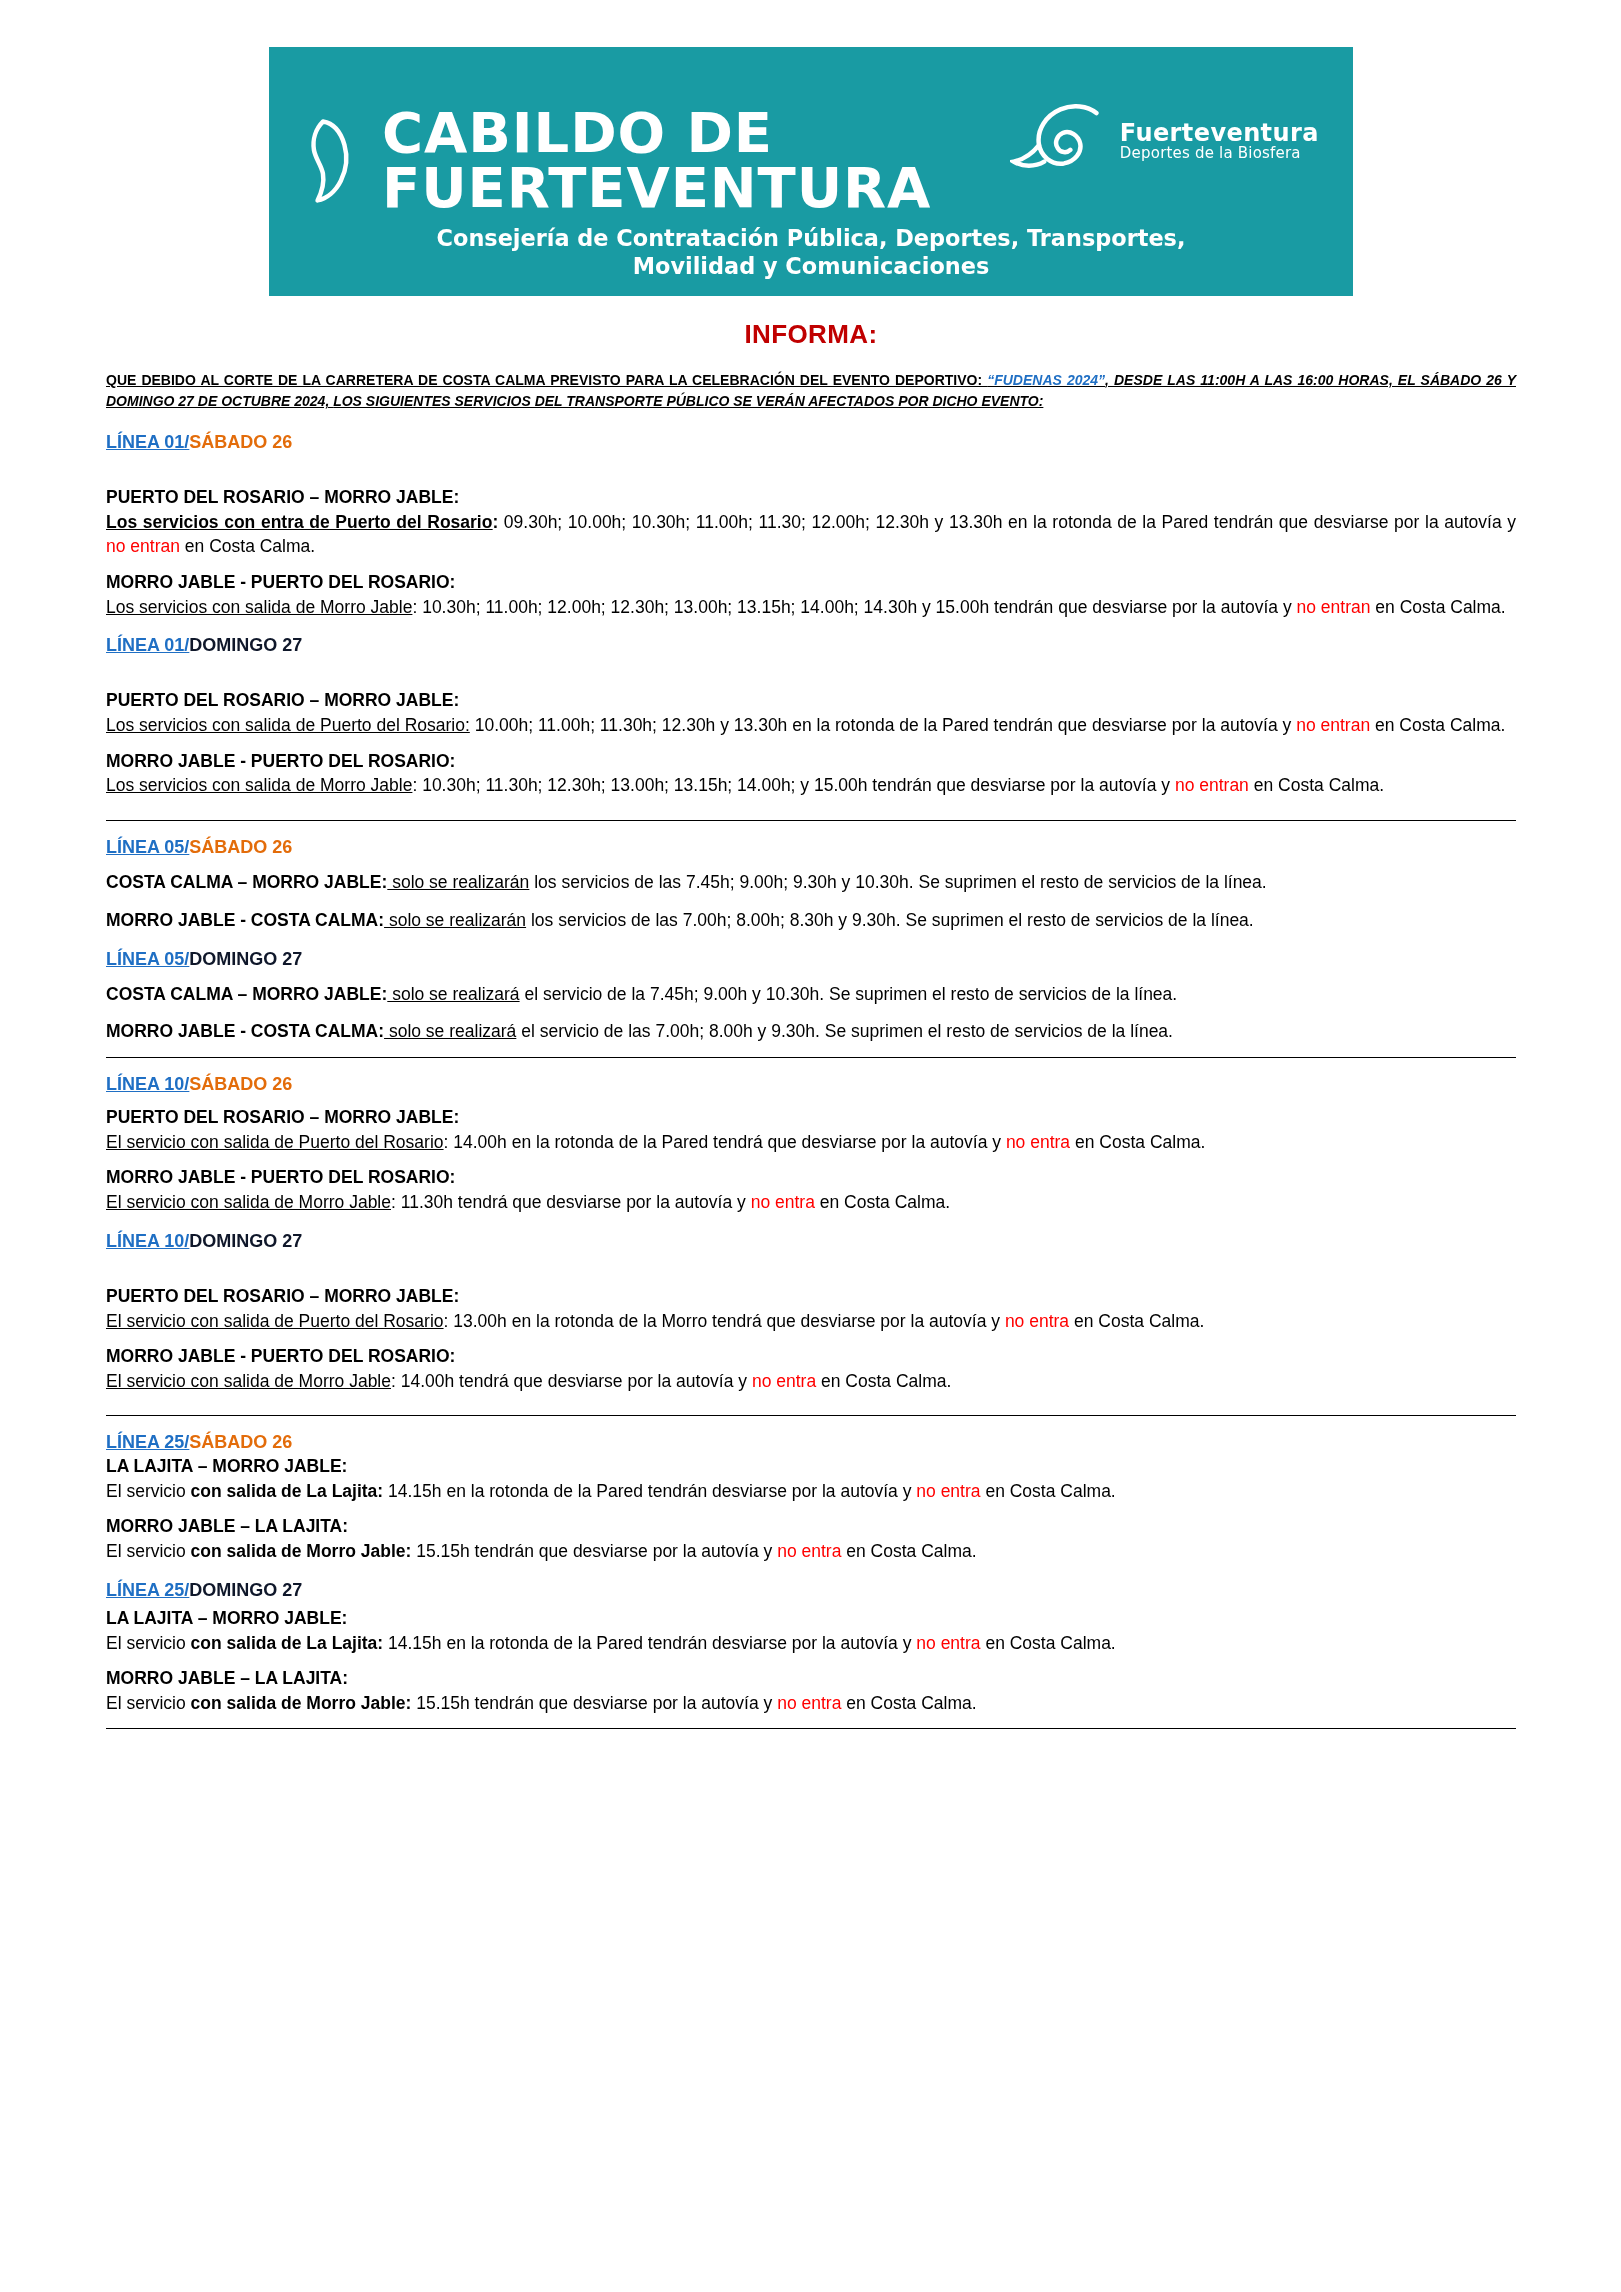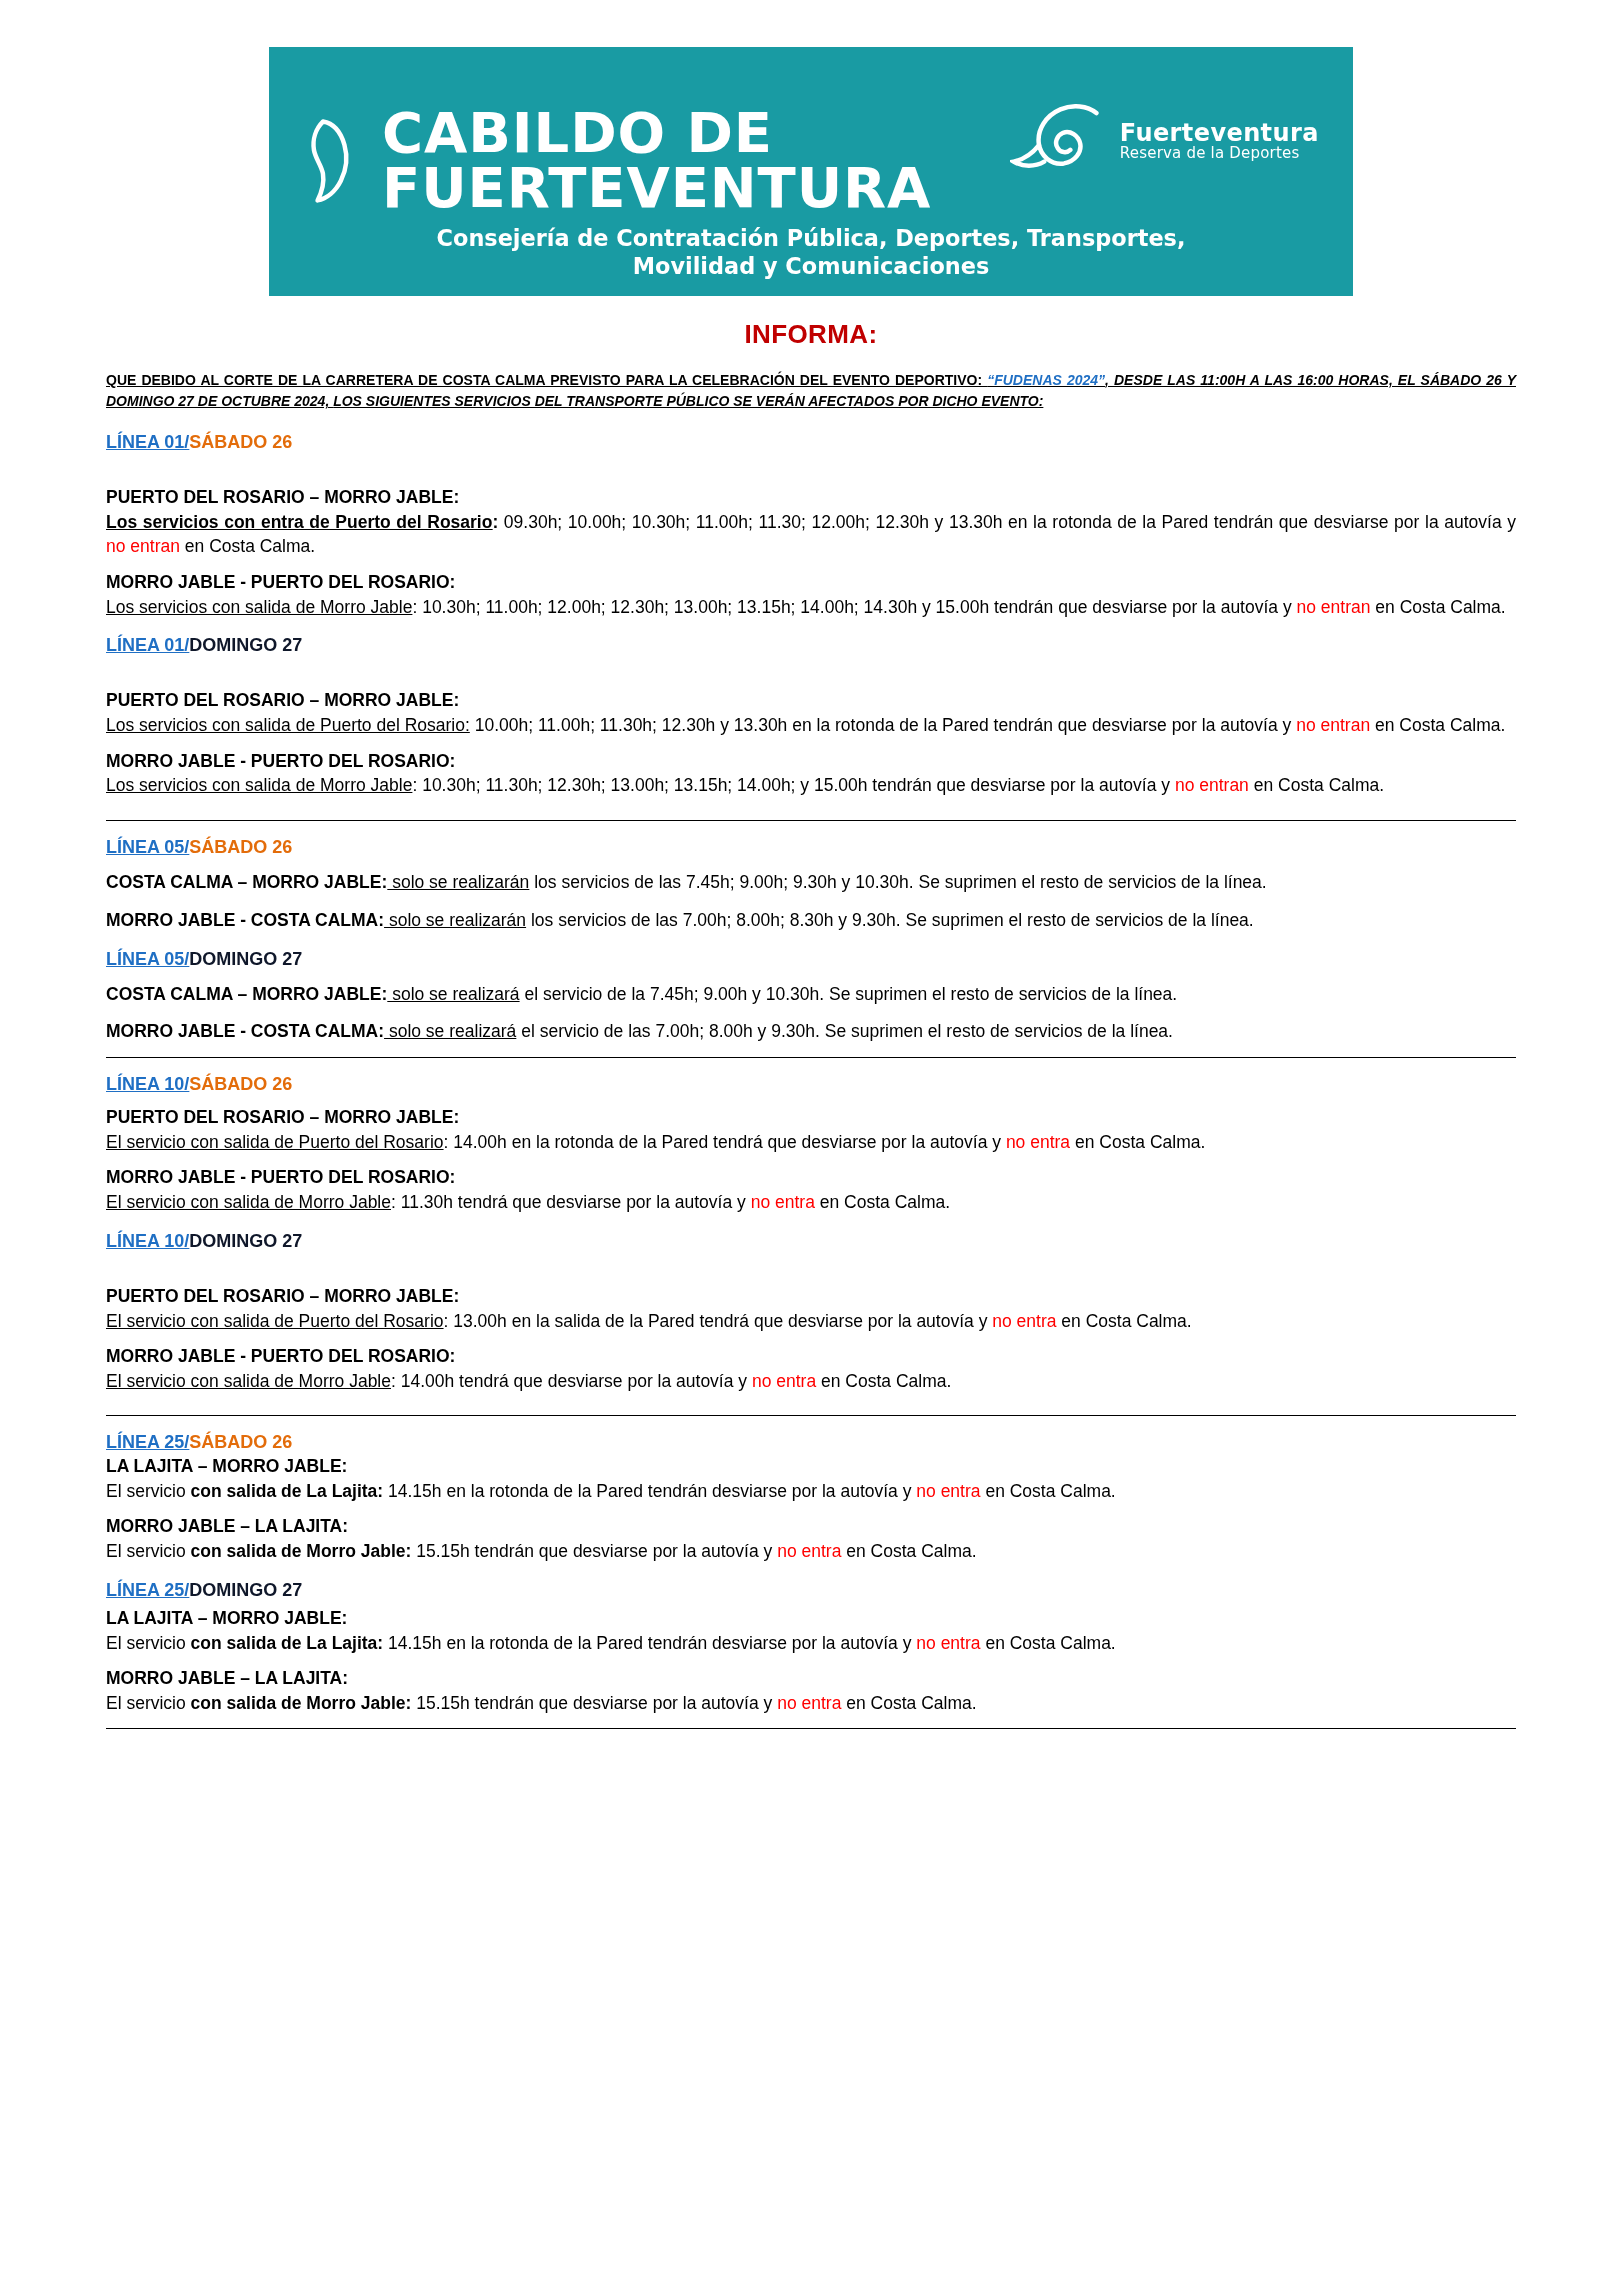--- a/index.html
+++ b/index.html
@@ -166,21 +166,21 @@
         </div>
         <div class="banner-right">
           <span>
             <svg width="99" height="72" viewBox="0 0 110 80" aria-hidden="true">
               <path d="M96 10 C86 2 70 0 56 6 C40 13 30 28 32 44 C34 58 46 68 60 66 C72 64 80 54 78 44 C76 35 67 29 59 32 C52 35 49 43 53 49 C56 54 63 55 67 51" fill="none" stroke="#ffffff" stroke-width="5" stroke-linecap="round"></path>
               <path d="M32 46 C24 56 14 62 4 64 C14 70 28 70 38 64" fill="none" stroke="#ffffff" stroke-width="5" stroke-linecap="round"></path>
             </svg>
           </span>
           <div class="reserva-text">
             <div class="reserva-main">Fuerteventura</div>
-            <div class="reserva-sub">Reserva de la Deportes</div>
+            <div class="reserva-sub">Deportes de la Biosfera</div>
           </div>
         </div>
       </div>
       <div class="banner-sub">
         <div>Consejería de Contratación Pública, Deportes, Transportes,</div>
         <div>Movilidad y Comunicaciones</div>
       </div>
     </div>
   </div>
 
@@ -264,21 +264,21 @@
     </p>
   </div>
 
   <div class="block">
     <div class="line-head">
       <span class="lbl">LÍNEA 10/</span><span class="sun">DOMINGO 27</span>
     </div>
     <div class="gap-s"></div>
     <div class="route">PUERTO DEL ROSARIO – MORRO JABLE:</div>
     <p class="para">
-      <span class="u">El servicio con salida de Puerto del Rosario</span><span>:</span><span> 13.00h en la salida de la Pared tendrá que desviarse por la autovía y </span><span class="red">no entra</span><span> en Costa Calma.</span>
+      <span class="u">El servicio con salida de Puerto del Rosario</span><span>:</span><span> 13.00h en la rotonda de la Morro tendrá que desviarse por la autovía y </span><span class="red">no entra</span><span> en Costa Calma.</span>
     </p>
     <div class="route">MORRO JABLE - PUERTO DEL ROSARIO:</div>
     <p class="para">
       <span class="u">El servicio con salida de Morro Jable</span><span>:</span><span> 14.00h tendrá que desviarse por la autovía y </span><span class="red">no entra</span><span> en Costa Calma.</span>
     </p>
   </div>
 
   <hr class="sep">
 
   <div class="block">

